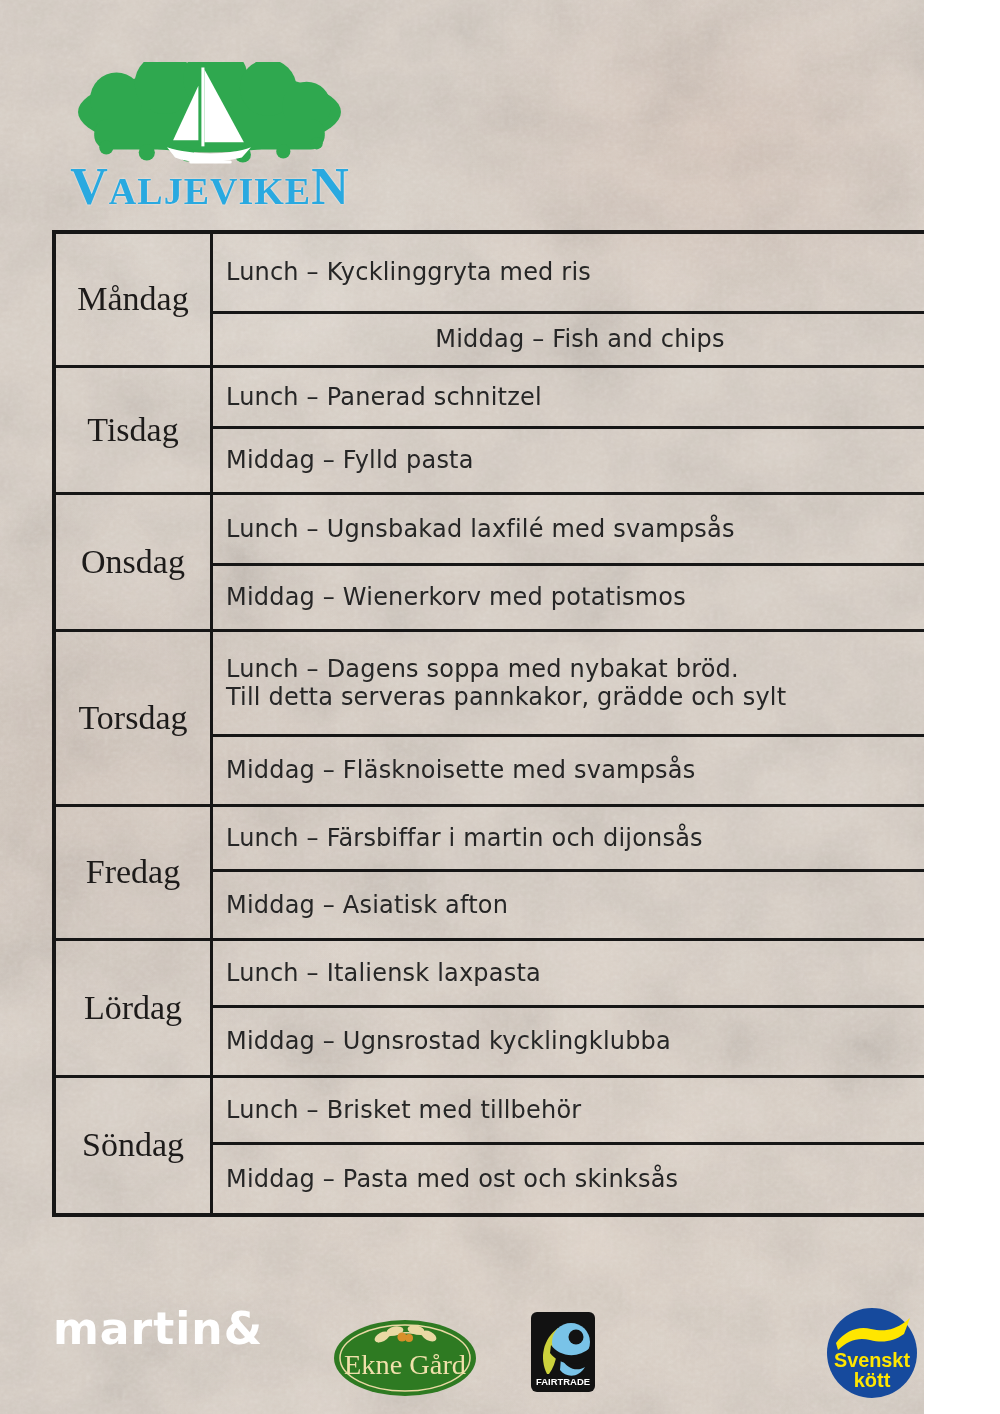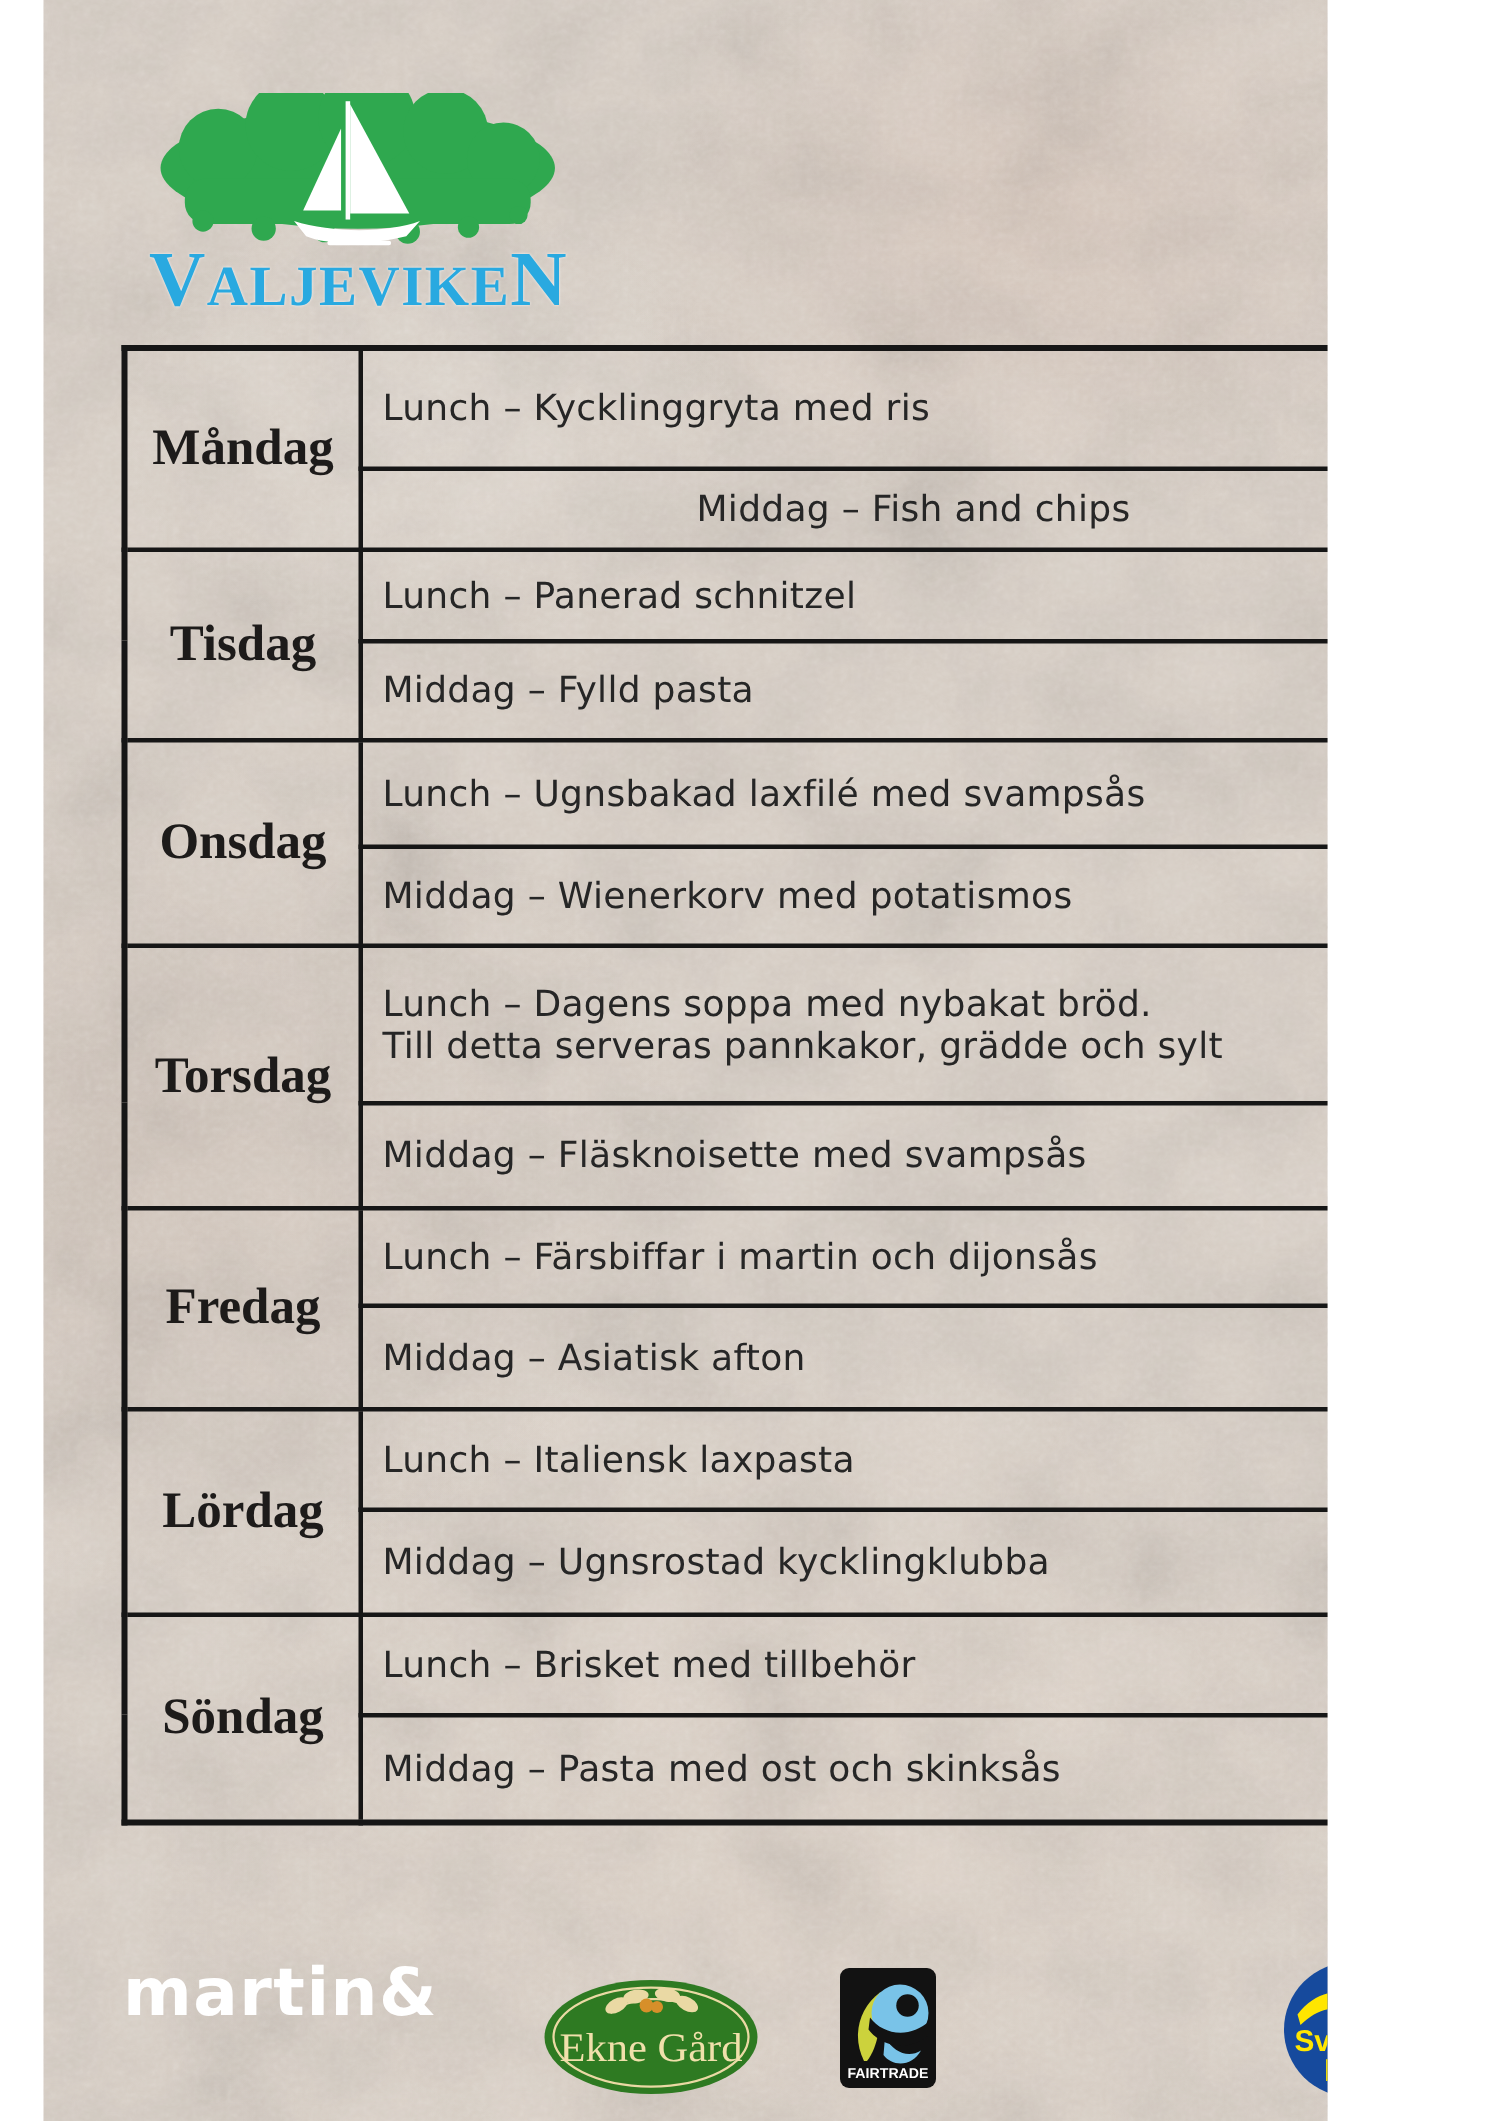--- a/index.html
+++ b/index.html
@@ -1,27 +1,26 @@
 <!DOCTYPE html>
 <html><head>
 <meta charset="utf-8">
 <style>
   html,body{margin:0;padding:0;}
   .page{
     position:relative;
-    width:856px;height:1414px;
+    width:924px;height:1414px;
     overflow:hidden;
     font-family:"Liberation Sans",sans-serif;
     background:
       radial-gradient(420px 300px at 78% 10%, rgba(216,196,184,.55), transparent 70%),
       radial-gradient(520px 400px at 8% 55%, rgba(206,192,182,.5), transparent 70%),
       radial-gradient(650px 520px at 60% 88%, rgba(226,214,203,.6), transparent 72%),
       radial-gradient(300px 220px at 30% 20%, rgba(231,224,216,.6), transparent 70%),
       #dbd2c9;
-    margin-left: 29px;
   }
   .texture{position:absolute;left:0;top:0;z-index:0;pointer-events:none;}
   .tex-mult{mix-blend-mode:multiply;opacity:.28;}
   .tex-soft{mix-blend-mode:soft-light;opacity:.5;}
 
   
   .logo{position:absolute;left:60px;top:62px;width:300px;z-index:2;}
   .logo-tree{display:block;margin:0 auto;width:268px;height:104px;}
   .wordmark{
     margin-top:-5px;text-align:center;
@@ -34,21 +33,21 @@
 
   
   table.menu{
     position:absolute;left:52px;top:230px;z-index:2;
     width:896px;border-collapse:collapse;
     border:4px solid #161616;table-layout:fixed;
   }
   table.menu td{border:3px solid #161616;overflow:hidden;}
   td.day{
     width:152px;text-align:center;vertical-align:middle;
-    font-family:"Liberation Serif",serif;font-weight:bold;
+    font-family:"Liberation Serif",serif;font-weight:normal;
     font-size:34px;color:#1d1b1a;
   }
   td.meal{
     vertical-align:middle;padding:4px 10px 4px 13px;
     font-family:"DejaVu Sans","Liberation Sans",sans-serif;
     font-size:24px;color:#262626;letter-spacing:.2px;
   }
   .mlabel{font-weight:normal;}
   .mdash{white-space:pre;}
   .mtext{white-space:pre-line;}

